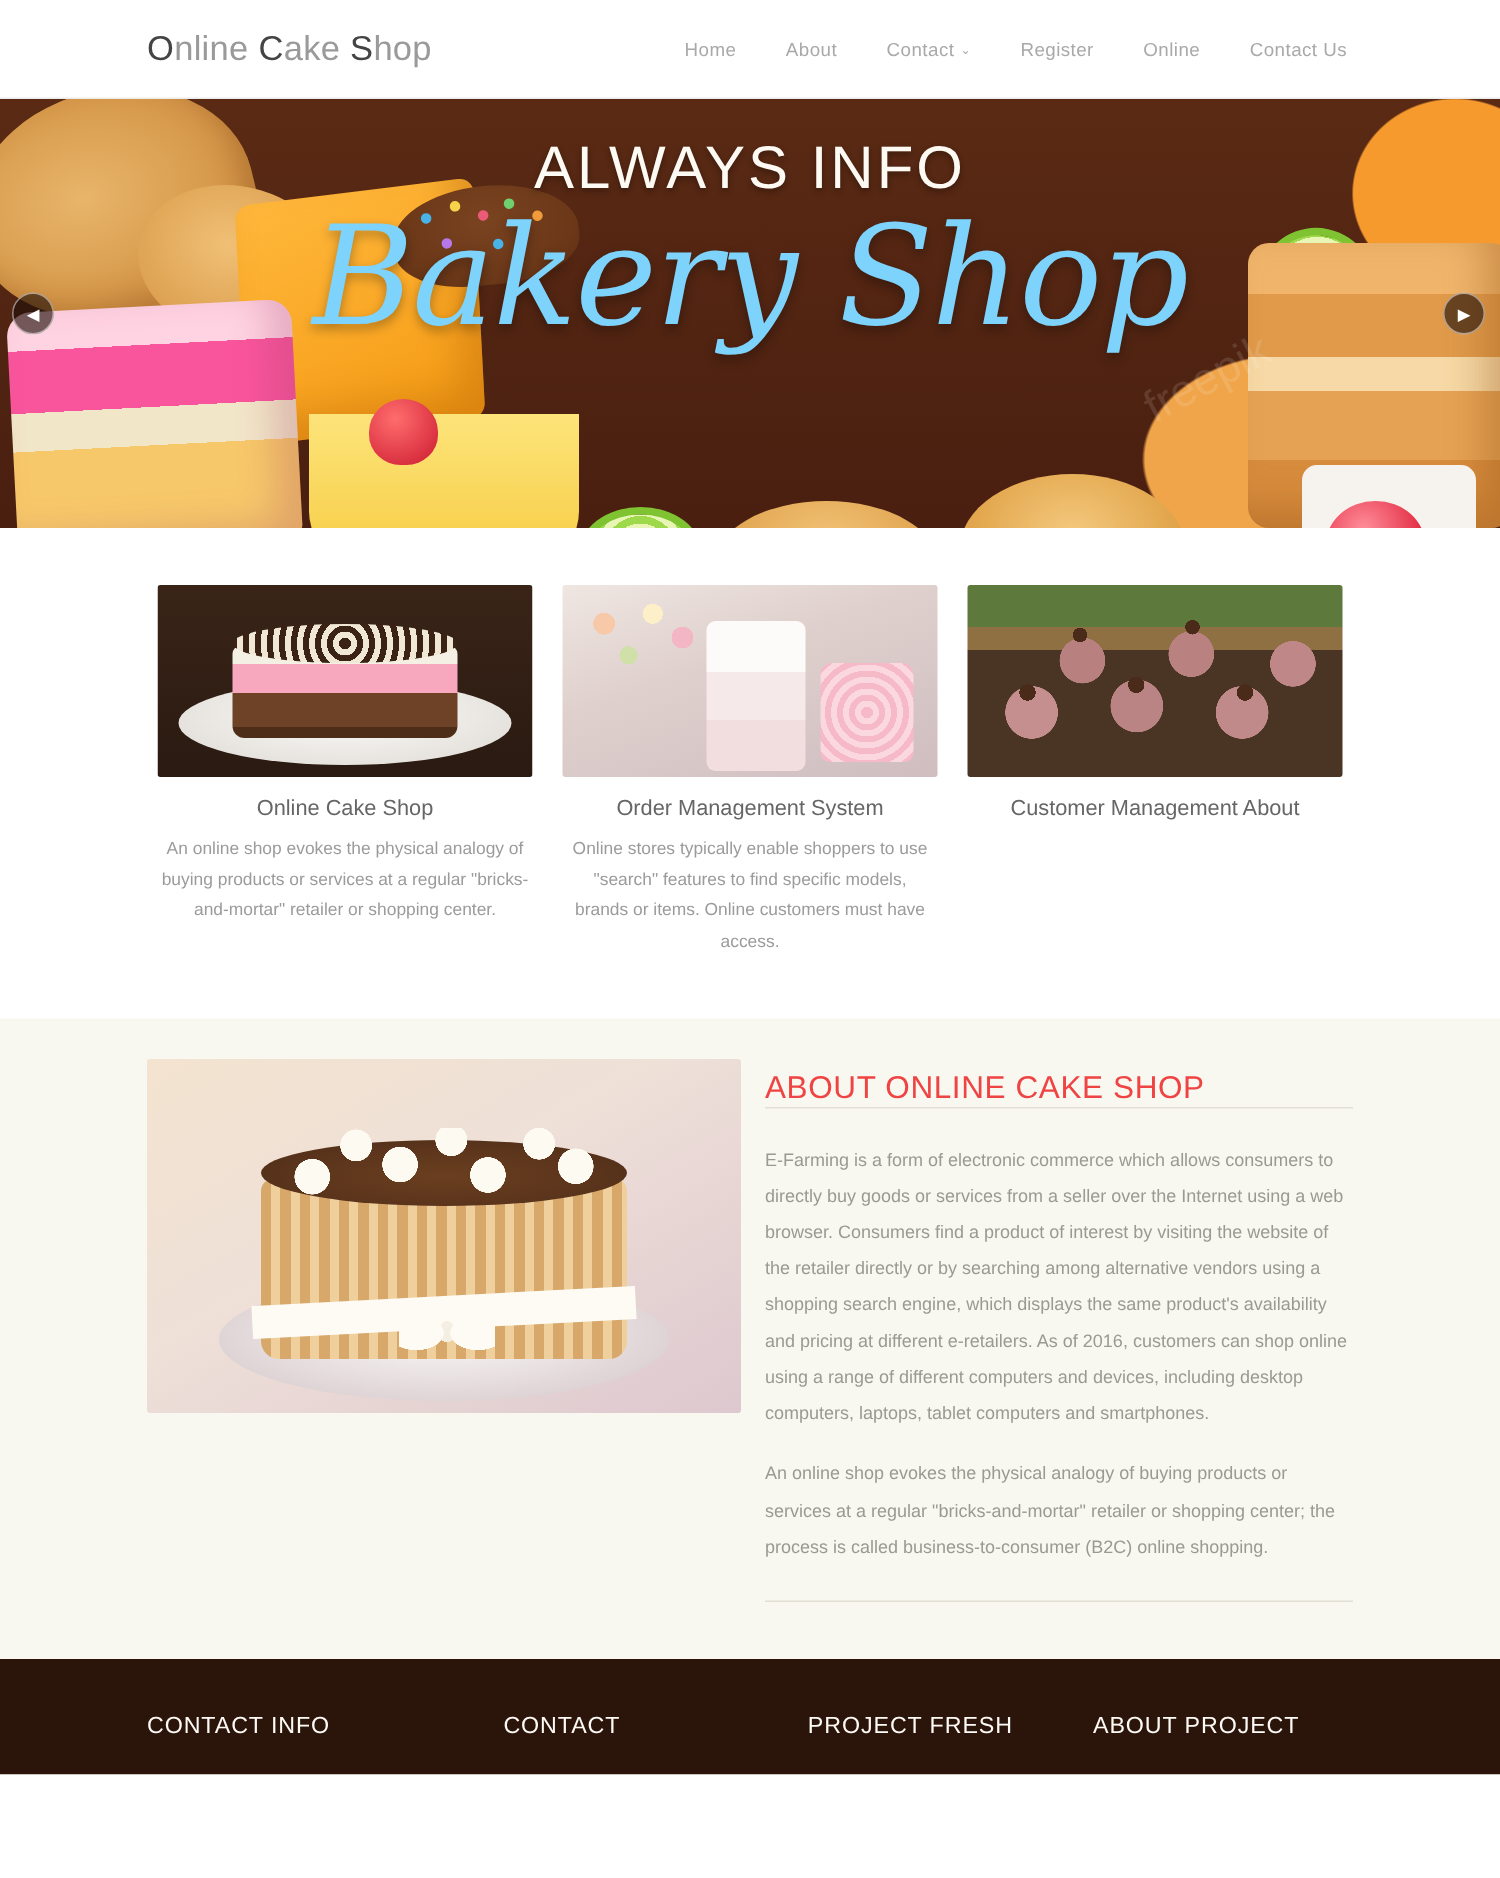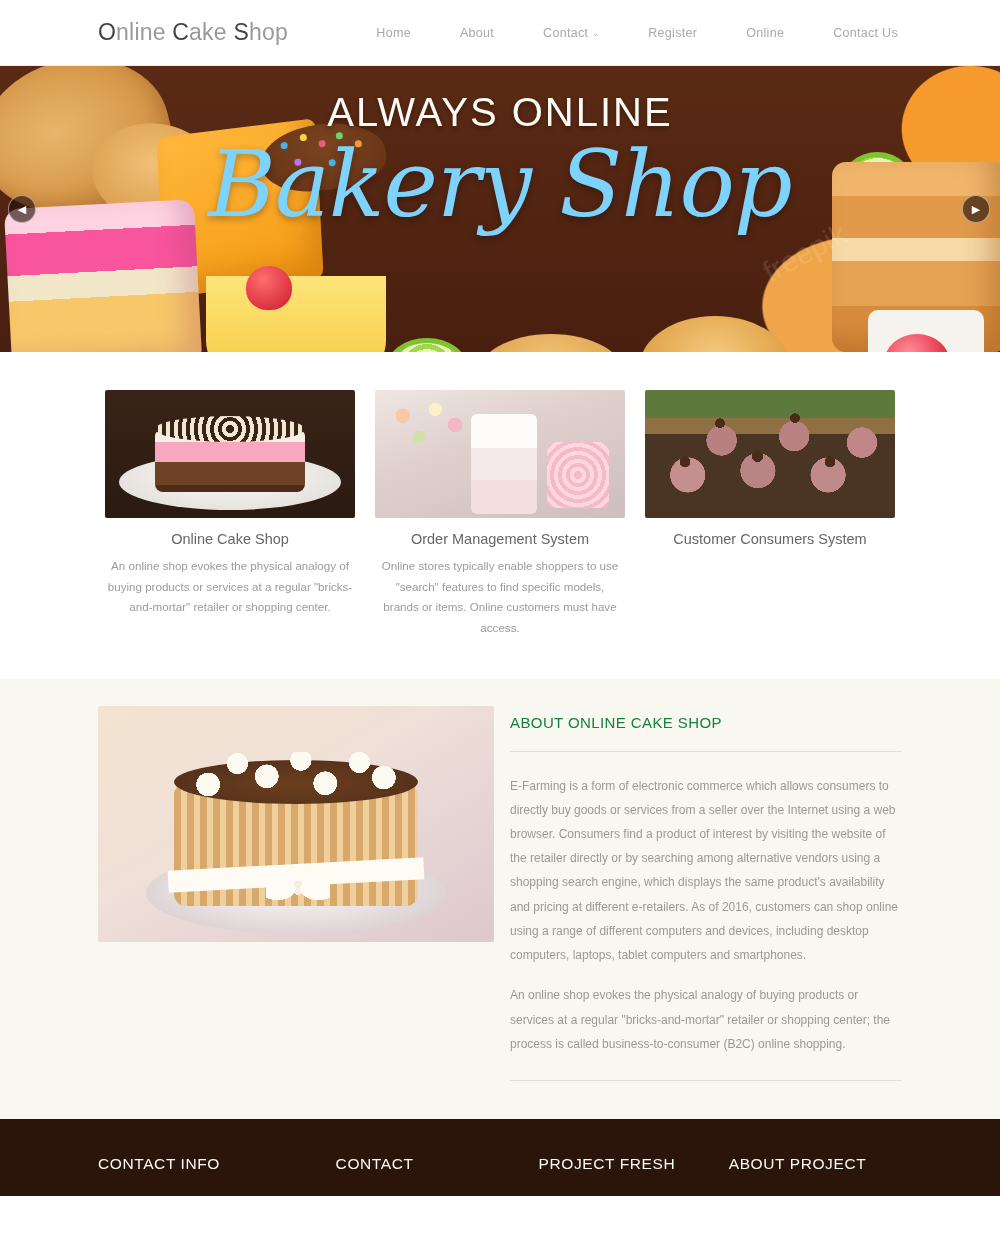--- a/index.html
+++ b/index.html
@@ -26,21 +26,21 @@
     font-weight: 400;
     letter-spacing: .2px;
     color: #9a9a9a;
     white-space: nowrap;
   }
   .logo .cap { color: #444; }
   .nav {
     margin-left: auto;
     display: flex;
     align-items: center;
-    gap: 49px;
+    gap: 33px;
     padding-right: 6px;
   }
   .nav-item {
     font-size: 12.5px;
     color: #a9a9a9;
     letter-spacing: .3px;
     white-space: nowrap;
     cursor: pointer;
     display: flex;
     align-items: center;
@@ -358,25 +358,24 @@
   }
   .about-bow {
     position:absolute; left:168px; bottom:22px; width:64px; height:52px;
     background:
       radial-gradient(ellipse 26px 16px at 18% 40%, #fdfbf4 70%, transparent 71%),
       radial-gradient(ellipse 26px 16px at 82% 40%, #fdfbf4 70%, transparent 71%),
       radial-gradient(ellipse 8px 10px at 50% 38%, #f4efe2 70%, transparent 71%);
   }
   .about-body { flex: 1; padding-top: 8px; }
   .about-heading {
-    font-size: 15px;
+    font-size: 21px;
     font-weight: 400;
-    color: #15803d;
+    color: #ef4444;
     letter-spacing: .4px;
-    margin-bottom: 20px;
   }
   .about-rule {
     height: 1px;
     background: #e2e0d5;
     margin-bottom: 22px;
   }
   .about-p {
     font-size: 12px;
     line-height: 2.02;
     color: #9a9a93;
@@ -464,21 +463,21 @@
     <div class="pastry p-cake-pink"></div>
     <div class="pastry swirl-green swirl-a"></div>
     <div class="pastry swirl-green swirl-b"></div>
     <div class="pastry p-tiercake"></div>
     <div class="pastry p-bun"></div>
     <div class="pastry p-croissant"></div>
     <div class="pastry p-cup"></div>
     <div class="pastry p-candy-red"></div>
 
     <div class="hero-title-wrap">
-      <div class="hero-kicker">ALWAYS ONLINE</div>
+      <div class="hero-kicker">ALWAYS INFO</div>
       <div class="hero-script">Bakery Shop</div>
     </div>
     <div class="hero-watermark">freepik</div>
 
     <div class="carousel-btn carousel-prev">
       <span>◀</span>
     </div>
     <div class="carousel-btn carousel-next">
       <span>▶</span>
     </div>
@@ -505,21 +504,21 @@
         </div>
         <div class="card-title">Order Management System</div>
         <div class="card-text">Online stores typically enable shoppers to use "search" features to find specific models, brands or items. Online customers must have access.</div>
       </div>
 
       <div class="card">
         <div class="card-img img-cake3">
           <div class="cupcakes"></div>
           <div class="cupcake-dots"></div>
         </div>
-        <div class="card-title">Customer Consumers System</div>
+        <div class="card-title">Customer Management About</div>
       </div>
 
     </div>
   </div>
 
   <div class="about">
     <div class="about-img">
       <div class="about-plate"></div>
       <div class="about-cake"></div>
       <div class="about-top"></div>

